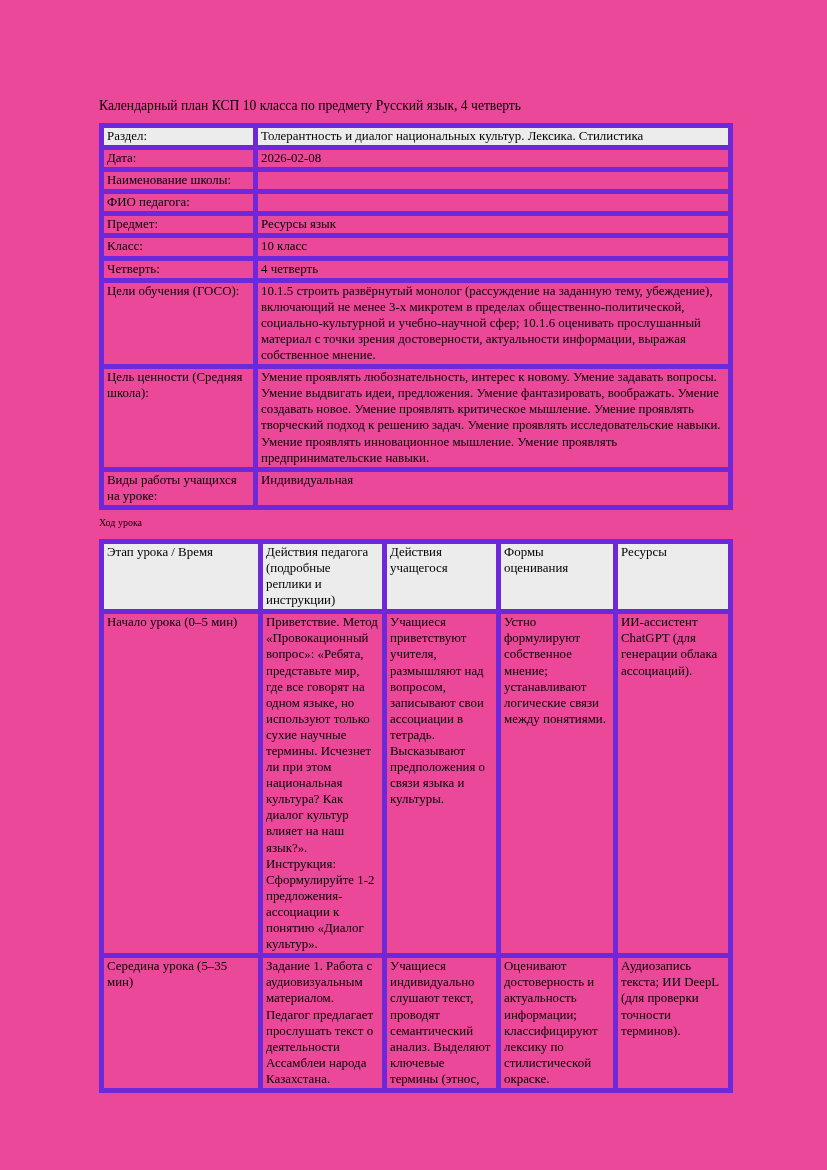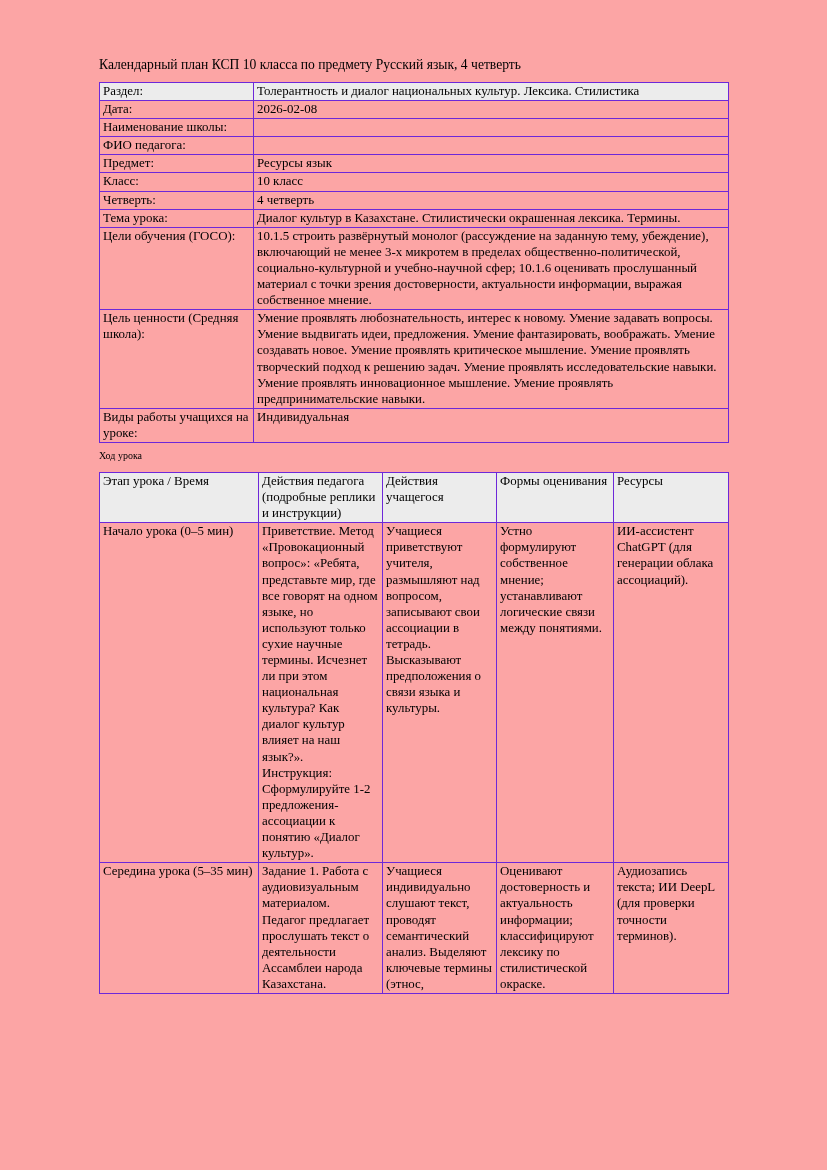--- a/index.html
+++ b/index.html
@@ -5,23 +5,23 @@
   html, body {
     margin: 0;
     padding: 0;
     background: #ffffff;
   }
   .page {
     position: relative;
     width: 827px;
     height: 1170px;
     box-sizing: border-box;
-    padding: 56px 99px 0 99px;
+    padding: 97px 99px 0 99px;
     overflow: hidden;
-    background: #fca5a5;
+    background: #ec4899;
     font-family: "Liberation Serif", "DejaVu Serif", serif;
     font-size: 12.9px;
     line-height: 16.1px;
     color: #000000;
   }
   .doc-title {
     margin: 0 0 9px 0;
     font-size: 13.6px;
     line-height: 17px;
     font-weight: normal;
@@ -30,21 +30,21 @@
     margin: 4px 0 8px 0;
     font-size: 10px;
     line-height: 17px;
   }
   table {
     border-collapse: collapse;
     table-layout: fixed;
     width: 629px;
   }
   td, th {
-    border: 1px solid #6d28d9;
+    border: 5px solid #6d28d9;
     vertical-align: top;
     text-align: left;
     font-weight: normal;
     padding: 0px 4px 1px 3px;
     white-space: pre-wrap;
     word-wrap: break-word;
     overflow: hidden;
   }
   tr.shaded td, thead th {
     background: #ececec;
@@ -92,24 +92,20 @@
       </tr>
       <tr>
         <td>Класс:</td>
         <td>10 класс</td>
       </tr>
       <tr>
         <td>Четверть:</td>
         <td>4 четверть</td>
       </tr>
       <tr>
-        <td>Тема урока:</td>
-        <td>Диалог культур в Казахстане. Стилистически окрашенная лексика. Термины.</td>
-      </tr>
-      <tr>
         <td>Цели обучения (ГОСО):</td>
         <td>10.1.5 строить развёрнутый монолог (рассуждение на заданную тему, убеждение), включающий не менее 3-х микротем в пределах общественно-политической, социально-культурной и учебно-научной сфер; 10.1.6 оценивать прослушанный материал с точки зрения достоверности, актуальности информации, выражая собственное мнение.</td>
       </tr>
       <tr>
         <td>Цель ценности (Средняя школа):</td>
         <td>Умение проявлять любознательность, интерес к новому. Умение задавать вопросы. Умение выдвигать идеи, предложения. Умение фантазировать, воображать. Умение создавать новое. Умение проявлять критическое мышление. Умение проявлять творческий подход к решению задач. Умение проявлять исследовательские навыки. Умение проявлять инновационное мышление. Умение проявлять предпринимательские навыки.</td>
       </tr>
       <tr>
         <td>Виды работы учащихся на уроке:</td>
         <td>Индивидуальная</td>

